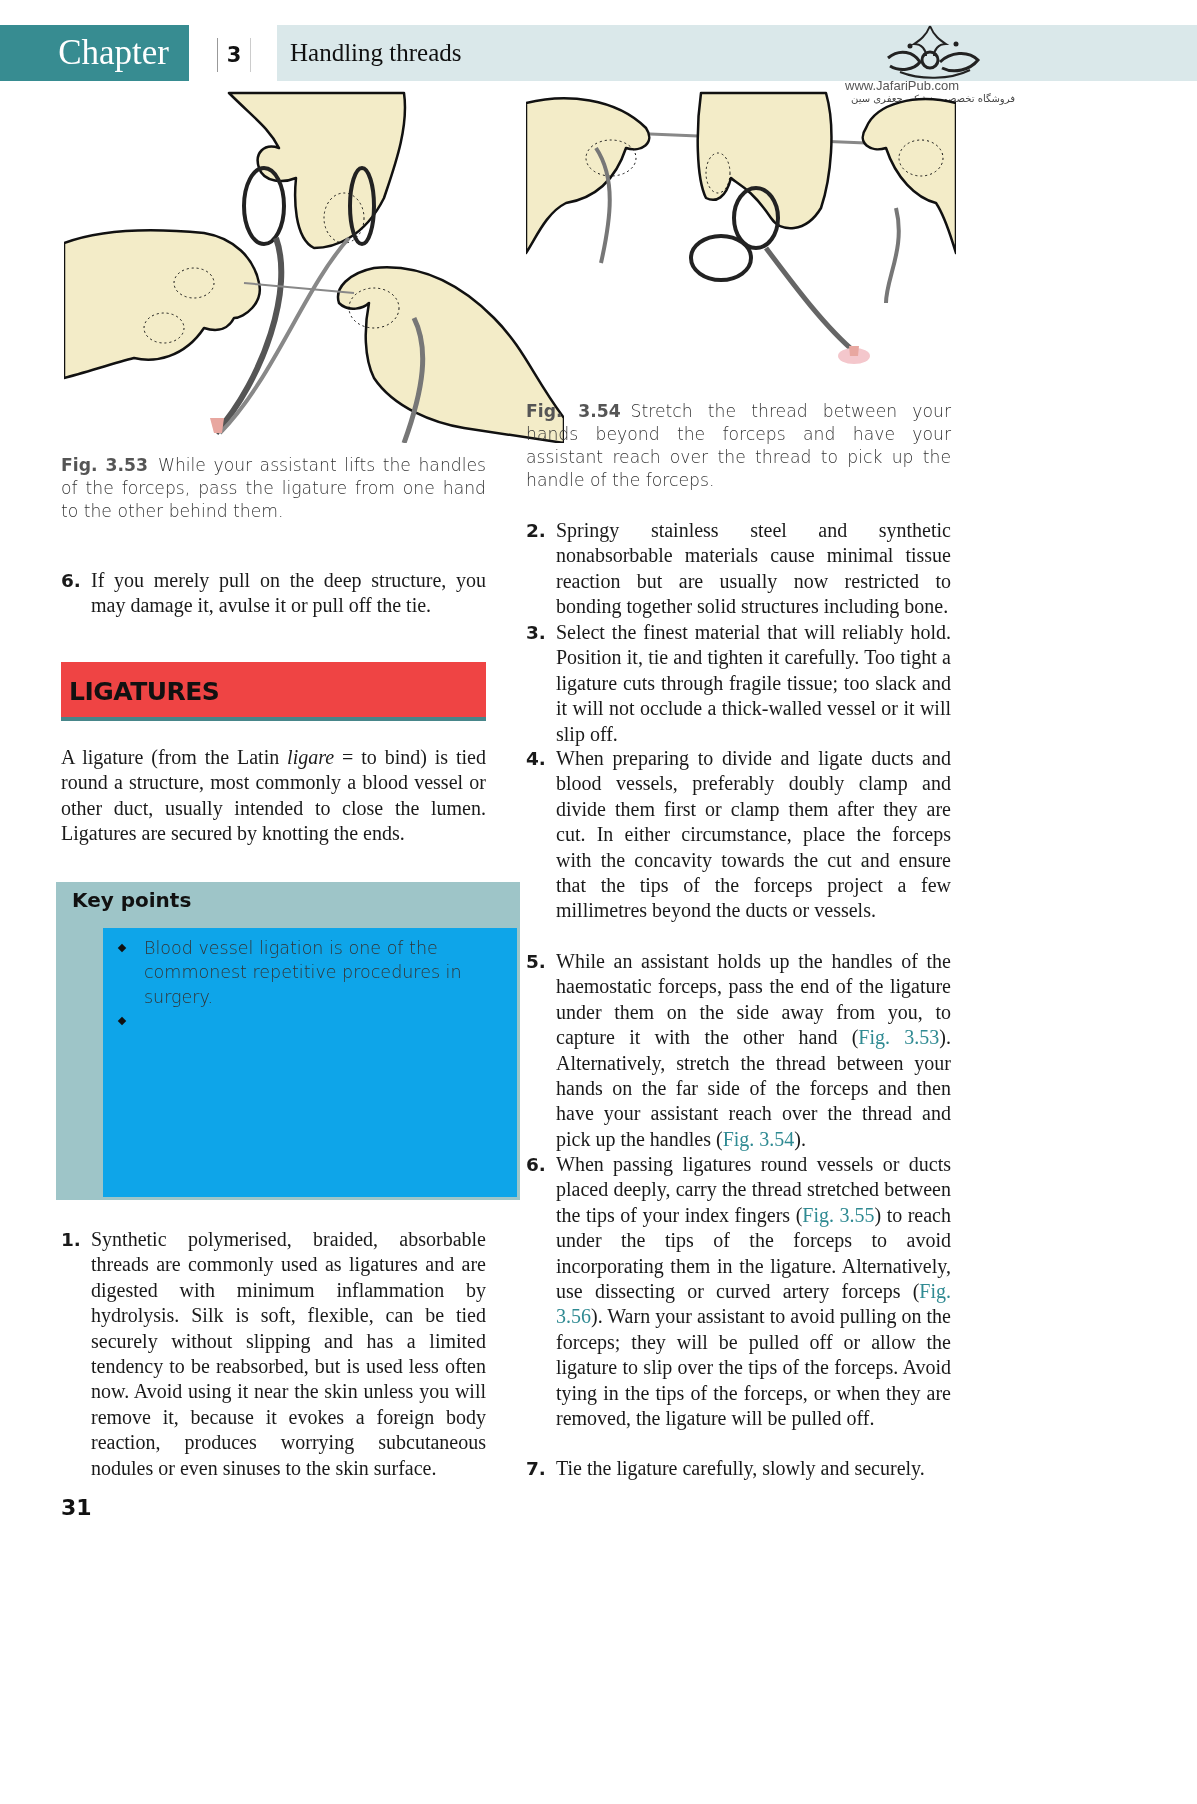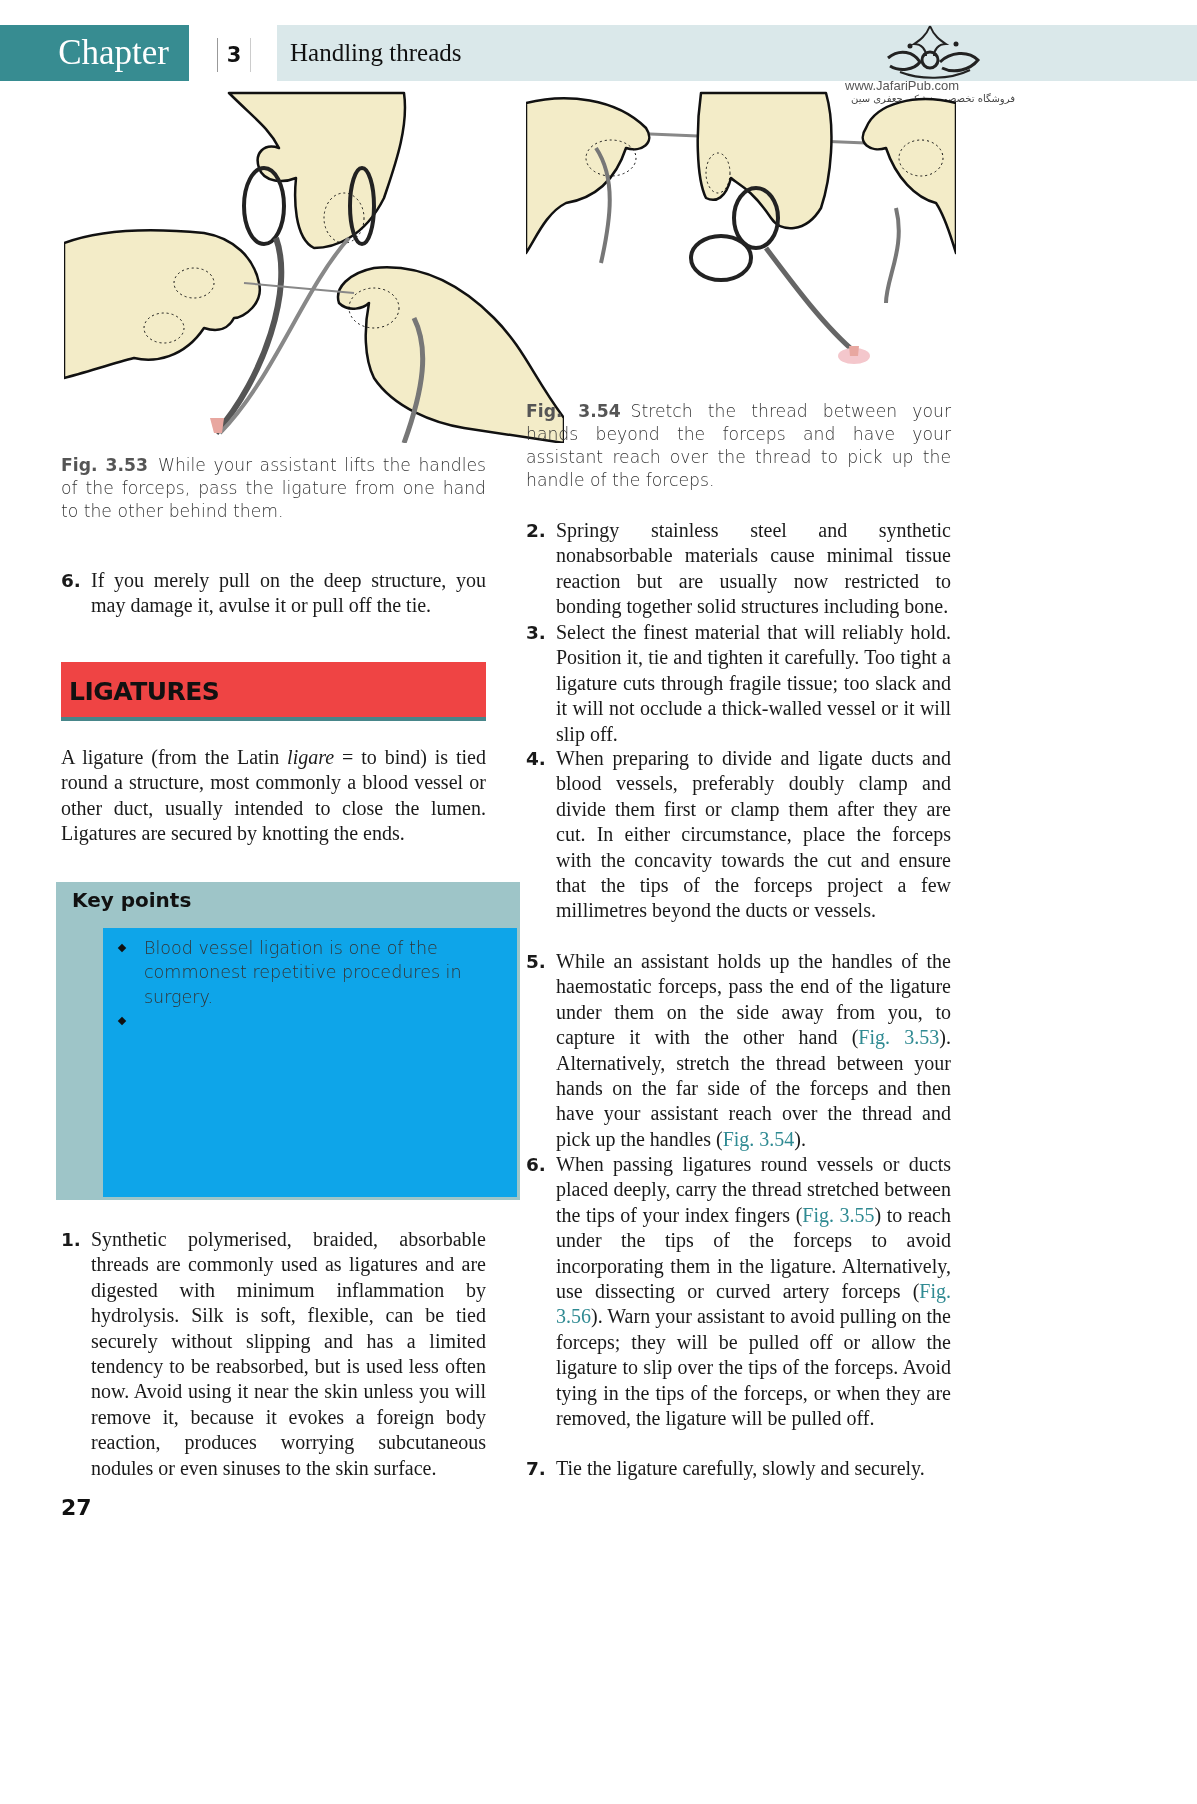--- a/index.html
+++ b/index.html
@@ -183,13 +183,13 @@
 <div class="numbered body-text" style="left:526px; top:1152px; width:425px;">
   <span class="num">6.</span>
   <div class="txt"><span>When passing ligatures round vessels or ducts placed deeply, carry the thread stretched between the tips of your index fingers (</span><a class="link">Fig. 3.55</a><span>) to reach under the tips of the forceps to avoid incorporating them in the ligature. Alternatively, use dissecting or curved artery forceps (</span><a class="link">Fig. 3.56</a><span>). Warn your assistant to avoid pulling on the forceps; they will be pulled off or allow the ligature to slip over the tips of the forceps. Avoid tying in the tips of the forceps, or when they are removed, the ligature will be pulled off.</span></div>
 </div>
 
 <div class="numbered body-text" style="left:526px; top:1456px; width:425px;">
   <span class="num">7.</span>
   <div class="txt">Tie the ligature carefully, slowly and securely.</div>
 </div>
 
-<div class="page-number">27</div>
+<div class="page-number">31</div>
 
 </body></html>

